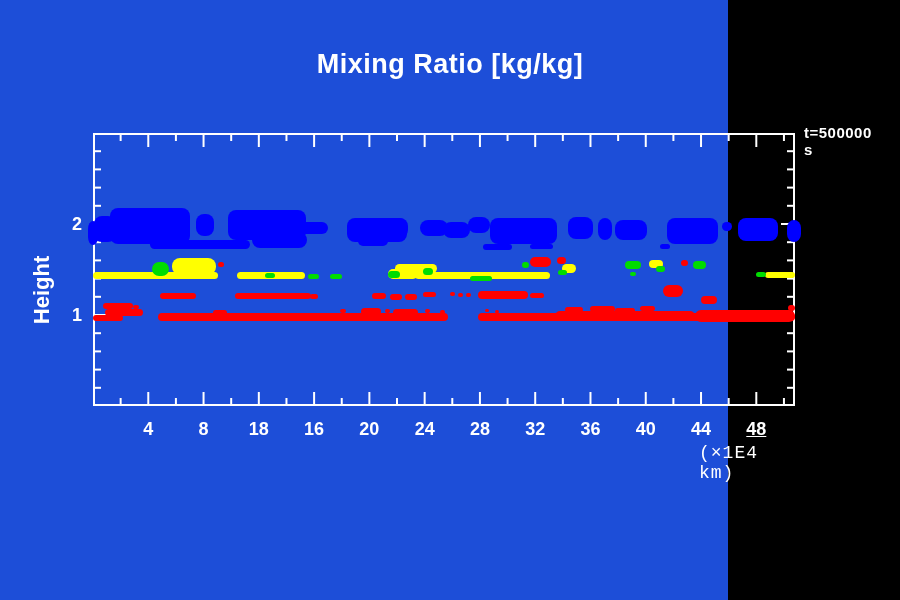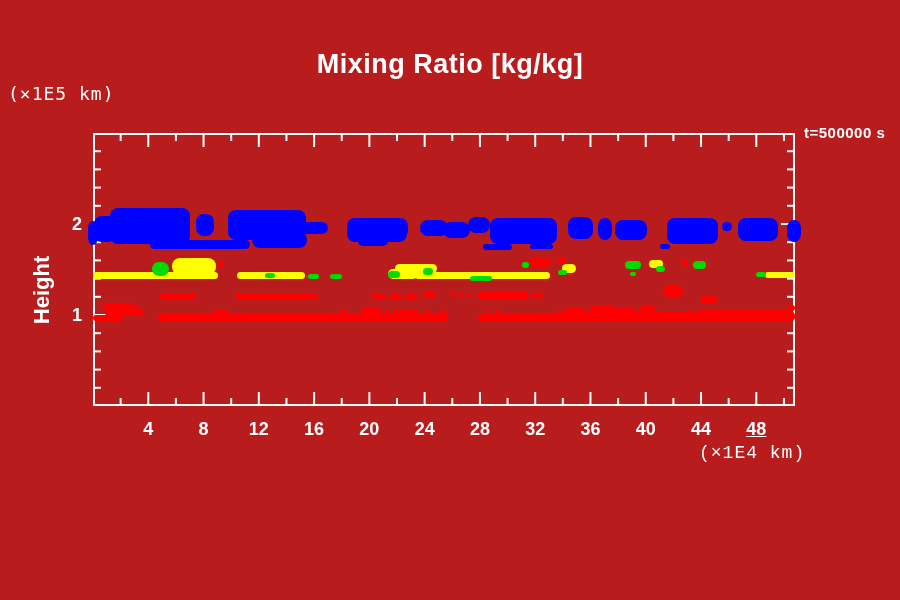--- a/index.html
+++ b/index.html
@@ -1,38 +1,37 @@
 <!DOCTYPE html>
 <html><head>
 <meta charset="utf-8">
 <style>
   html,body{margin:0;padding:0;background:#000;}
   body{width:900px;height:600px;overflow:hidden;font-family:"Liberation Sans",sans-serif;color:#fff;}
-  .stage{position:relative;width:900px;height:600px;background:#b91c1c;}
+  .stage{position:relative;width:728px;height:600px;background:#1d4ed8;}
   .title{position:absolute;left:0;top:49px;width:900px;text-align:center;
          font-size:27px;font-weight:bold;letter-spacing:.5px;}
   .unit-left{position:absolute;left:8px;top:83px;
          font-family:"DejaVu Sans Mono",monospace;font-size:18px;letter-spacing:1px;}
   .unit-bottom{position:absolute;left:699px;top:443px;
          font-family:Liberation Mono, monospace;font-size:18px;letter-spacing:1px;}
   .time{position:absolute;left:804px;top:124px;font-size:15px;font-weight:bold;letter-spacing:.5px;}
   .ylabel{position:absolute;left:42px;top:290px;transform:translate(-50%,-50%) rotate(-90deg);
          font-size:22px;font-weight:bold;white-space:nowrap;}
   .xlab{position:absolute;top:419px;transform:translateX(-50%);
          font-size:18px;font-weight:bold;}
   .ylab{position:absolute;left:54px;width:28px;text-align:right;transform:translateY(-50%);
          font-size:18px;font-weight:bold;}
   svg#plot{position:absolute;left:93px;top:133px;overflow:visible;}
 </style>
 </head>
 <body>
 
 <div class="stage">
   <div class="title">Mixing Ratio [kg/kg]</div>
-  <div class="unit-left">(×1E5 km)</div>
   <div class="time">t=500000 s</div>
   <div class="ylabel">Height</div>
   <div class="unit-bottom">(×1E4 km)</div>
   <svg id="plot" width="702" height="273" viewBox="0 0 702 273">
       <rect x="1" y="1" width="700" height="271" fill="none" stroke="#ffffff" stroke-width="2"></rect>
       <line x1="55.275590551181104" y1="272" x2="55.275590551181104" y2="259" stroke="#ffffff" stroke-width="2"></line>
       <line x1="55.275590551181104" y1="1" x2="55.275590551181104" y2="14" stroke="#ffffff" stroke-width="2"></line>
       <line x1="110.55118110236221" y1="272" x2="110.55118110236221" y2="259" stroke="#ffffff" stroke-width="2"></line>
       <line x1="110.55118110236221" y1="1" x2="110.55118110236221" y2="14" stroke="#ffffff" stroke-width="2"></line>
       <line x1="165.82677165354332" y1="272" x2="165.82677165354332" y2="259" stroke="#ffffff" stroke-width="2"></line>
@@ -205,21 +204,21 @@
         <rect x="532" y="128" width="16" height="8" rx="4" ry="4"></rect>
         <rect x="537" y="139" width="6" height="4" rx="2" ry="2"></rect>
         <rect x="563" y="133" width="9" height="6" rx="3" ry="3"></rect>
         <rect x="600" y="128" width="13" height="8" rx="4" ry="4"></rect>
         <rect x="663" y="139" width="10" height="5" rx="2.5" ry="2.5"></rect>
       </g>
     </svg>
   <div id="xlabels">
       <div class="xlab" style="left: 148.276px;">4</div>
       <div class="xlab" style="left: 203.551px;">8</div>
-      <div class="xlab" style="left: 258.827px;">12</div>
+      <div class="xlab" style="left: 258.827px;">18</div>
       <div class="xlab" style="left: 314.102px;">16</div>
       <div class="xlab" style="left: 369.378px;">20</div>
       <div class="xlab" style="left: 424.654px;">24</div>
       <div class="xlab" style="left: 479.929px;">28</div>
       <div class="xlab" style="left: 535.205px;">32</div>
       <div class="xlab" style="left: 590.48px;">36</div>
       <div class="xlab" style="left: 645.756px;">40</div>
       <div class="xlab" style="left: 701.031px;">44</div>
       <div class="xlab" style="left: 756.307px; text-decoration: underline;">48</div>
     </div>

